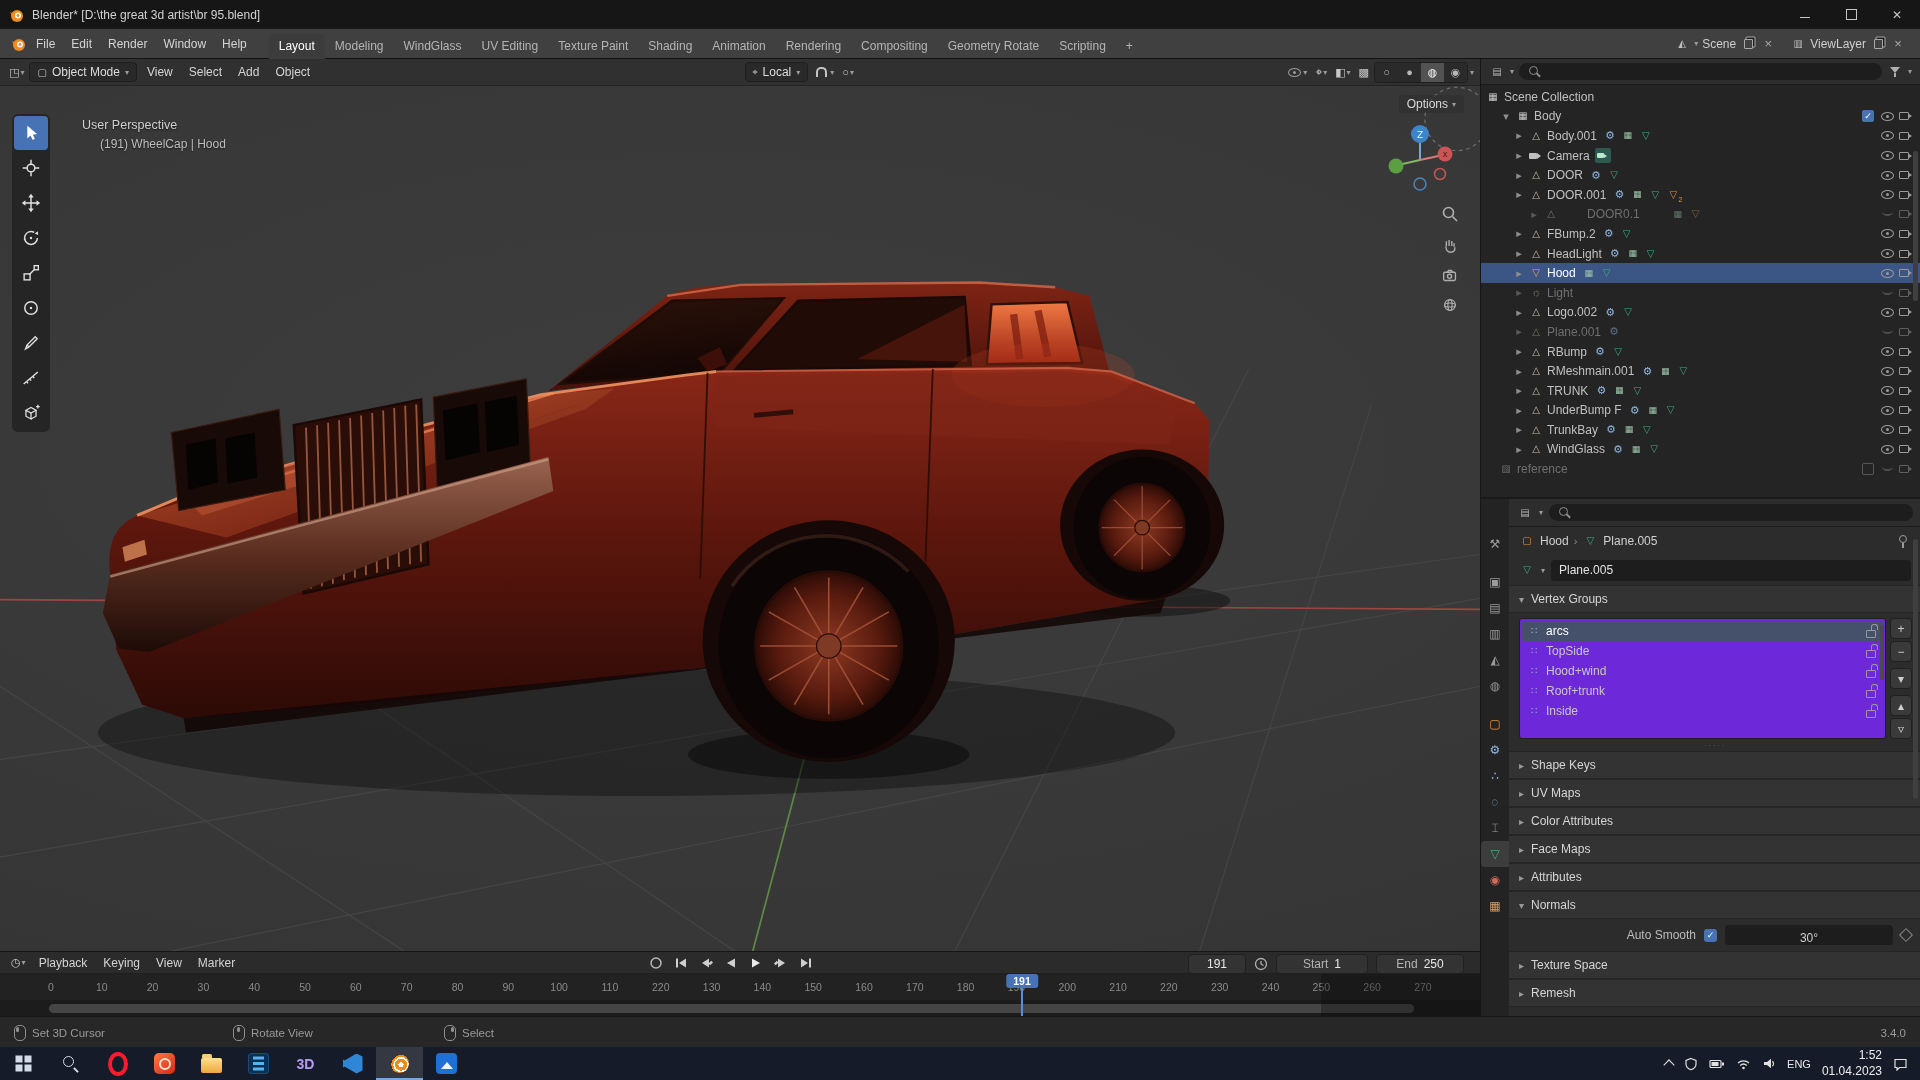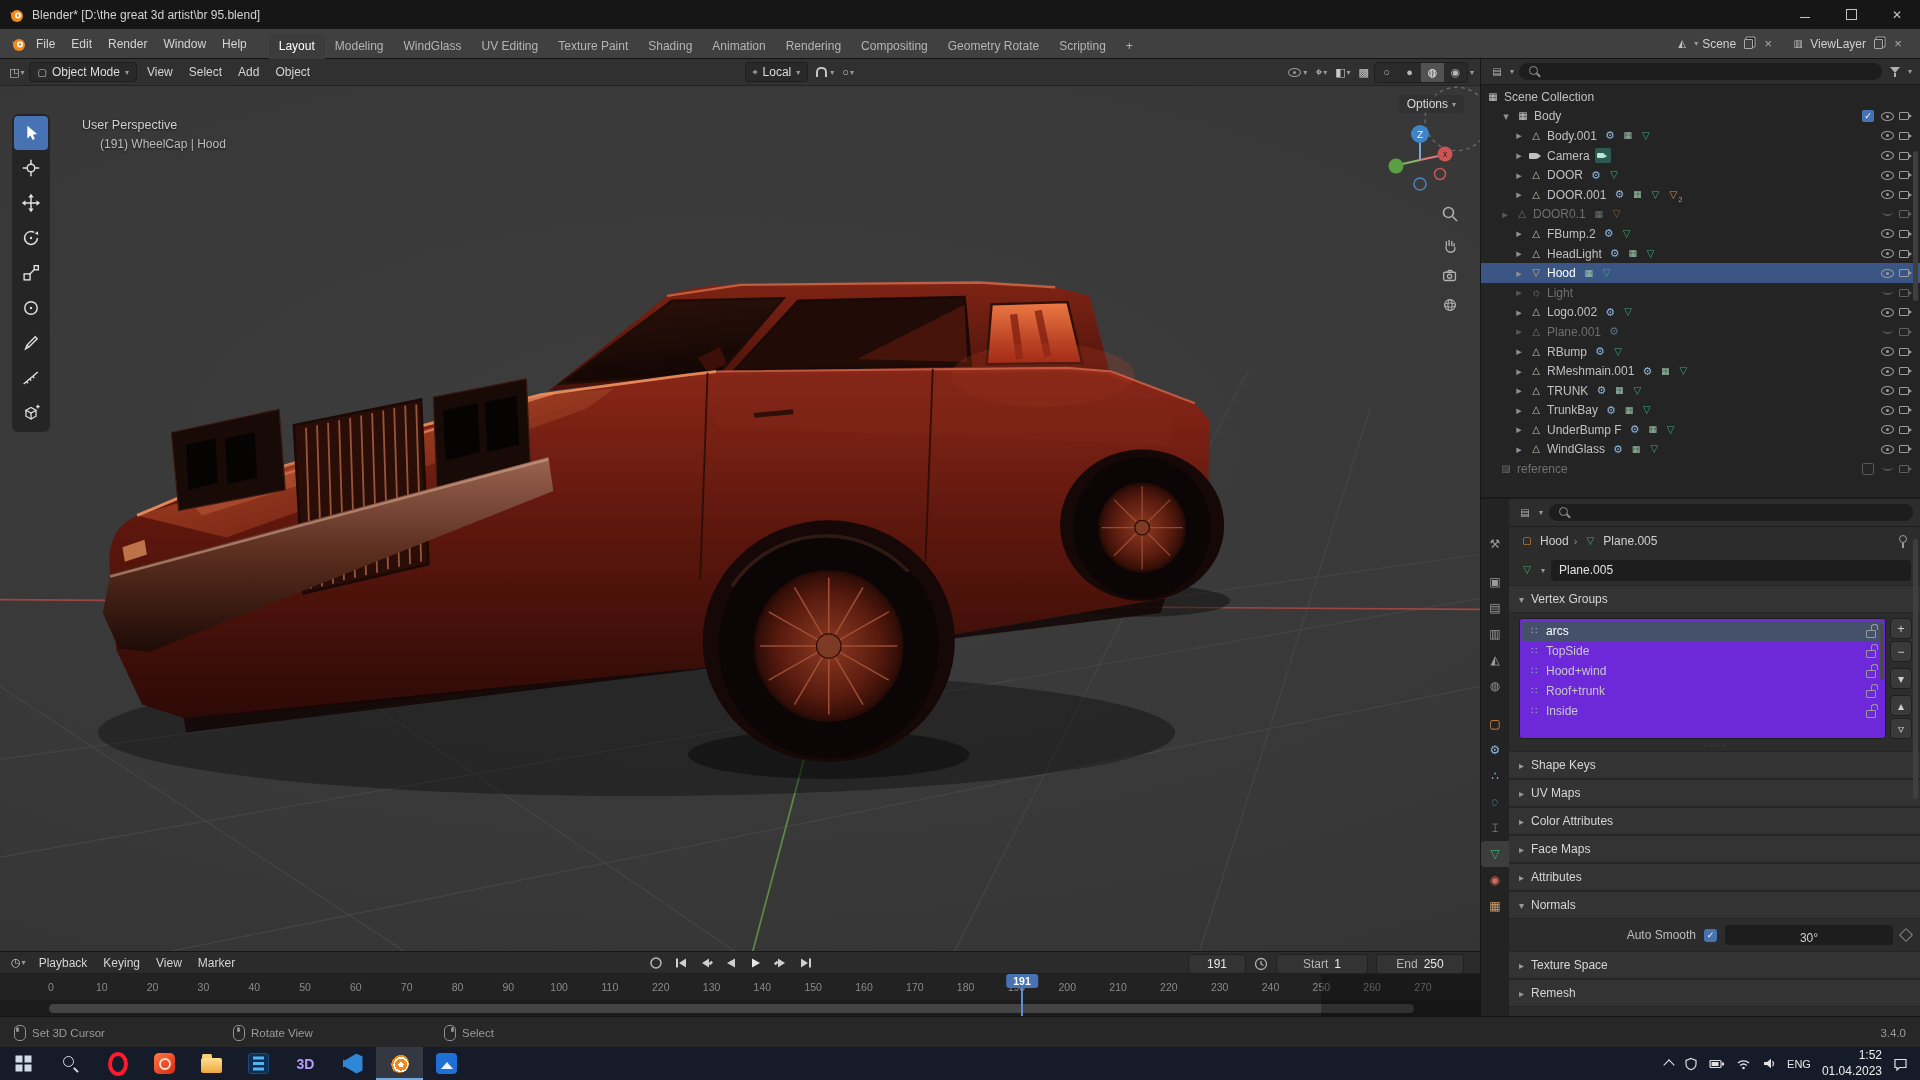--- a/index.html
+++ b/index.html
@@ -651,21 +651,21 @@
             <span class="ic ic-meshdata"></span>
             <span class="ic ic-tri-green"></span>
             <span class="ic ic-tri-orange2"></span>
           </span>
           <span class="sp"></span>
           <span class="rights">
             <span class="ic ic-eye"></span>
             <span class="ic ic-cam"></span>
           </span>
         </div>
-        <div class="orow dim" style="padding-left: 16px;">
+        <div class="orow dim" style="padding-left: 45px; gap: 25px;">
           <span class="lead">
             <span class="ic ic-arrow-r"></span>
             <span class="ic ic-mesh-obj"></span>
           </span>
           <span class="oname">DOOR0.1</span>
           <span class="trail">
             <span class="ic ic-meshdata"></span>
             <span class="ic ic-tri-orange"></span>
           </span>
           <span class="sp"></span>
@@ -815,38 +815,38 @@
           <span class="rights">
             <span class="ic ic-eye"></span>
             <span class="ic ic-cam"></span>
           </span>
         </div>
         <div class="orow" style="padding-left: 30px;">
           <span class="lead">
             <span class="ic ic-arrow-r"></span>
             <span class="ic ic-mesh-obj"></span>
           </span>
-          <span class="oname">TrunkBay</span>
+          <span class="oname">UnderBump F</span>
           <span class="trail">
             <span class="ic ic-wrench"></span>
             <span class="ic ic-meshdata"></span>
             <span class="ic ic-tri-green"></span>
           </span>
           <span class="sp"></span>
           <span class="rights">
             <span class="ic ic-eye"></span>
             <span class="ic ic-cam"></span>
           </span>
         </div>
         <div class="orow" style="padding-left: 30px;">
           <span class="lead">
             <span class="ic ic-arrow-r"></span>
             <span class="ic ic-mesh-obj"></span>
           </span>
-          <span class="oname">UnderBump F</span>
+          <span class="oname">TrunkBay</span>
           <span class="trail">
             <span class="ic ic-wrench"></span>
             <span class="ic ic-meshdata"></span>
             <span class="ic ic-tri-green"></span>
           </span>
           <span class="sp"></span>
           <span class="rights">
             <span class="ic ic-eye"></span>
             <span class="ic ic-cam"></span>
           </span>

